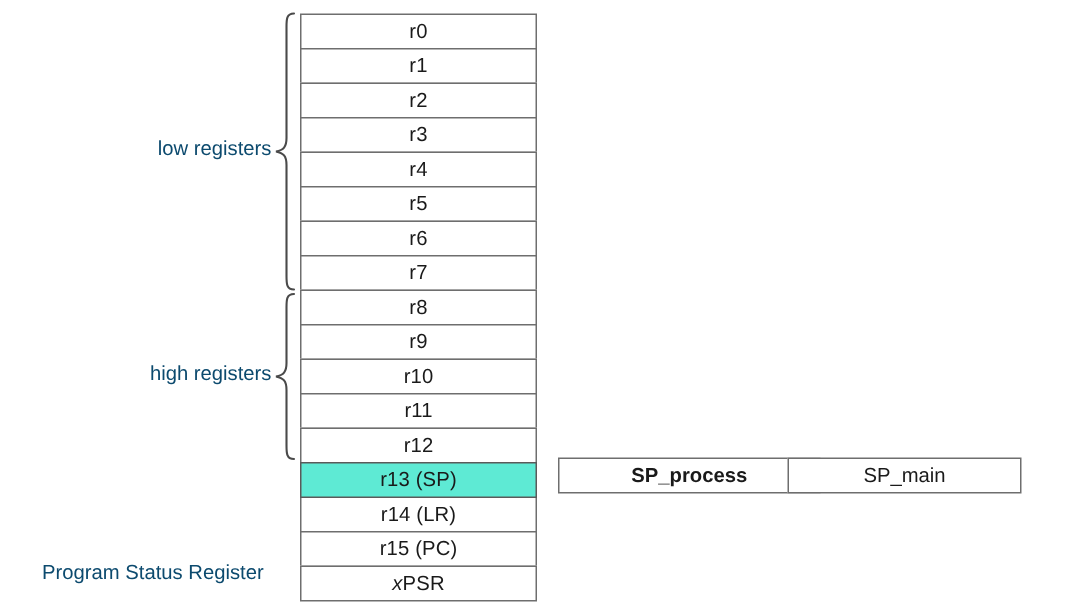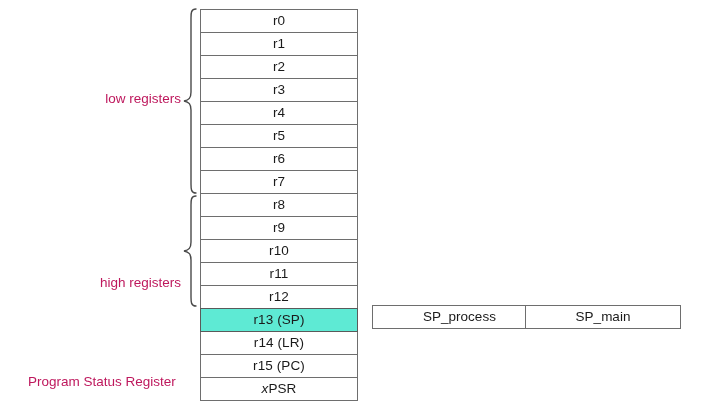--- a/index.html
+++ b/index.html
@@ -63,34 +63,34 @@
     height: 24px;
     top: 305px;
     border: 1px solid #6e6e6e;
     background: #ffffff;
     display: flex;
     align-items: center;
     justify-content: center;
     font-size: 13.5px;
     line-height: 1;
   }
-  #sp-process-box { left: 372px; width: 175px; }
+  #sp-process-box { left: 372px; width: 175px; font-weight: bold; }
   #sp-main-box    { left: 525px; width: 156px; }
 
   
   .side-label {
     position: absolute;
     font-size: 13.5px;
     line-height: 1;
     text-align: right;
     white-space: nowrap;
-    color: #be185d;
+    color: #0c4a6e;
   }
   #label-low  { right: 529px; top: 92px; }
-  #label-high { right: 529px; top: 242px; margin-top: 34px; }
+  #label-high { right: 529px; top: 242px; }
   #label-psr  { left: 28px; top: 375px; text-align: center; }
 
   
   .brace {
     position: absolute;
     left: 182px;
   }
   #brace-low  { top: 8px;   height: 186px; width: 16px; }
   #brace-high { top: 195px; height: 112px; width: 16px; }
   .brace svg { display: block; }

